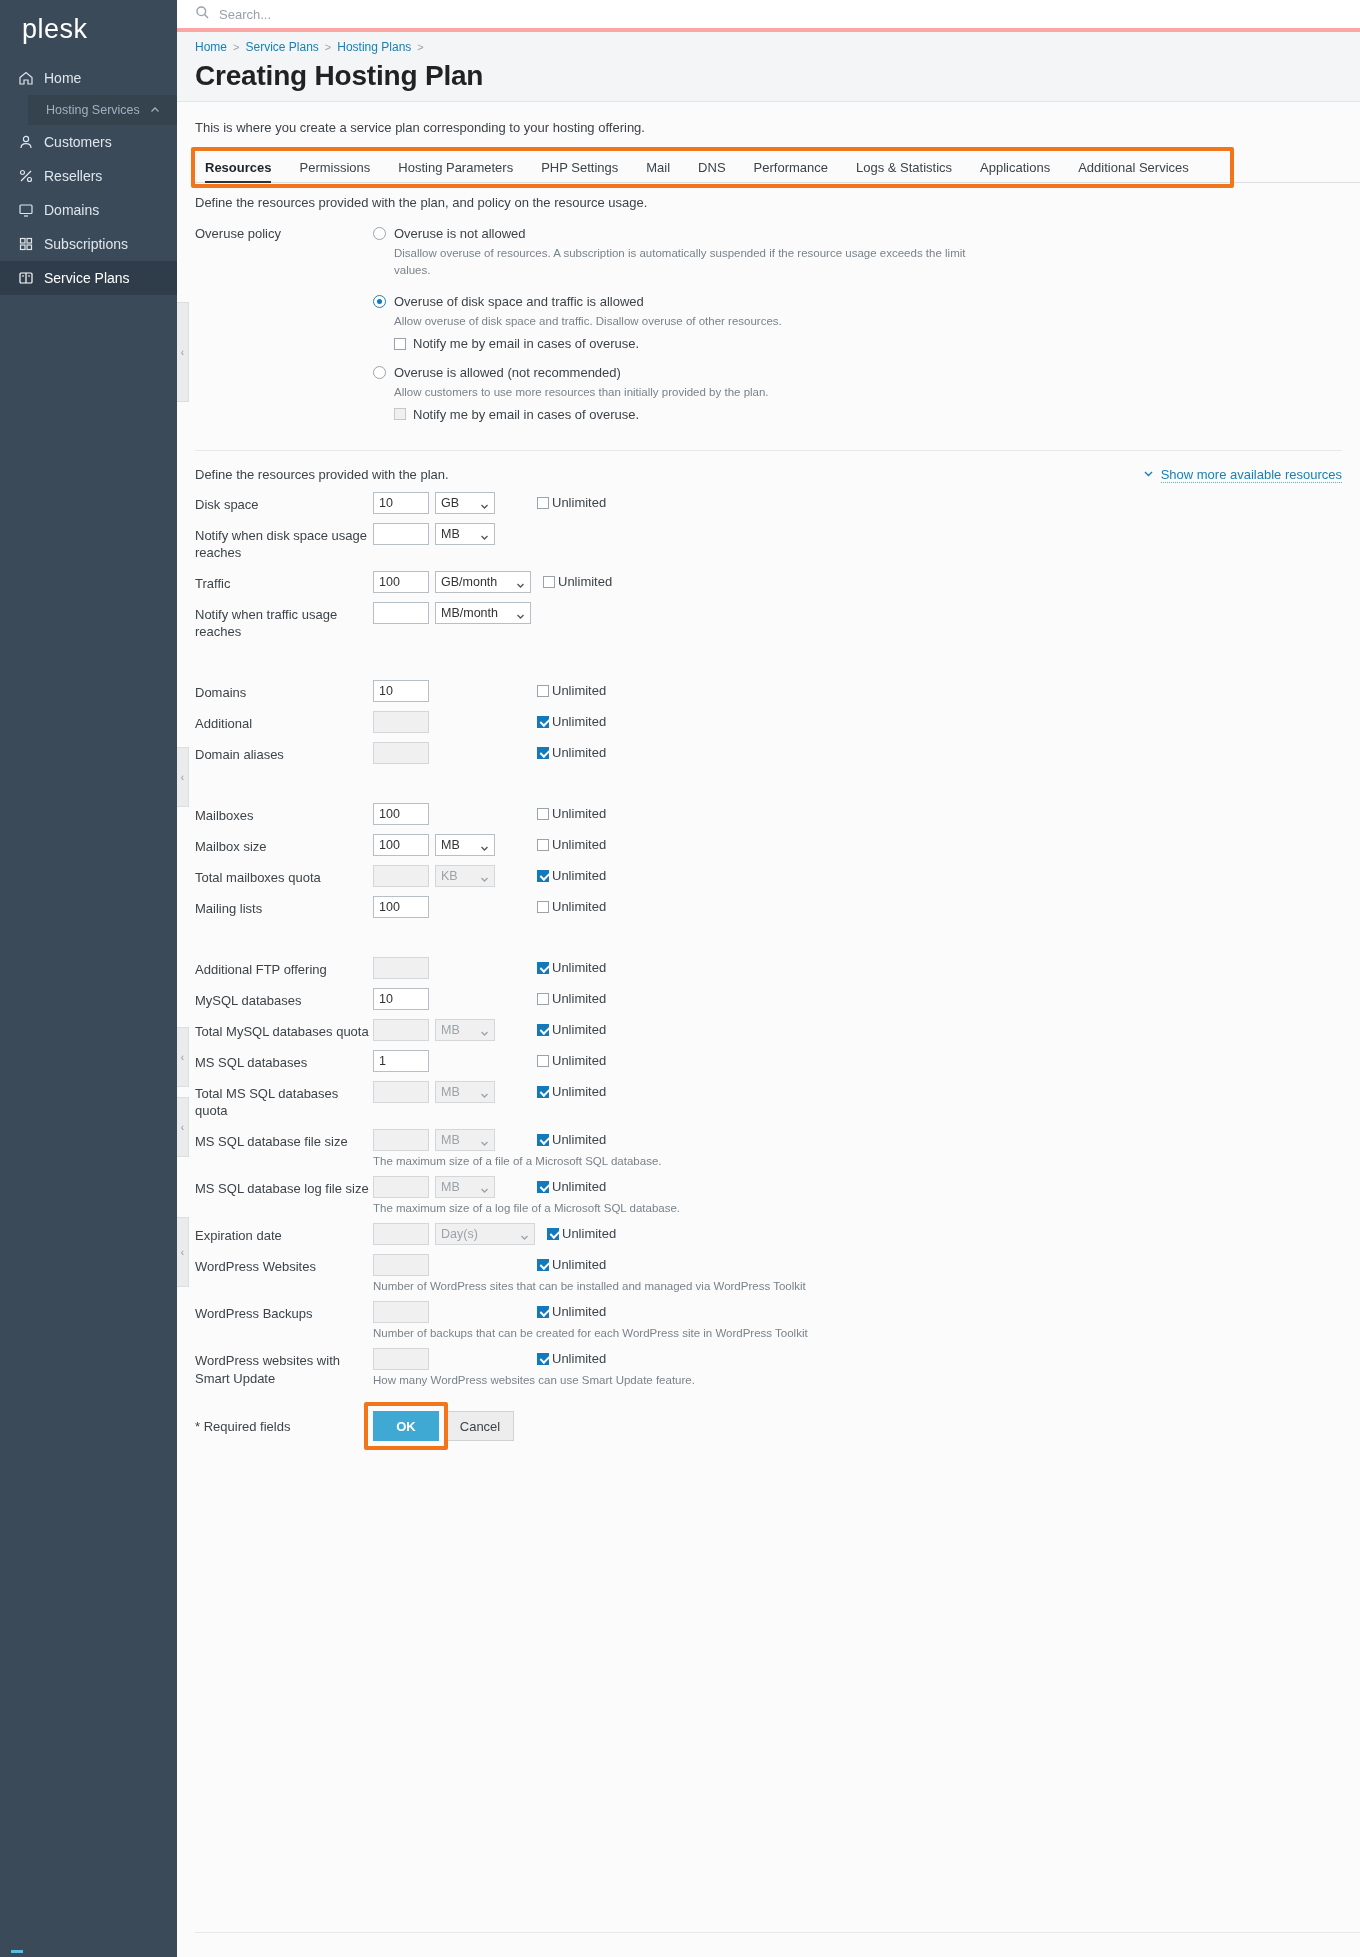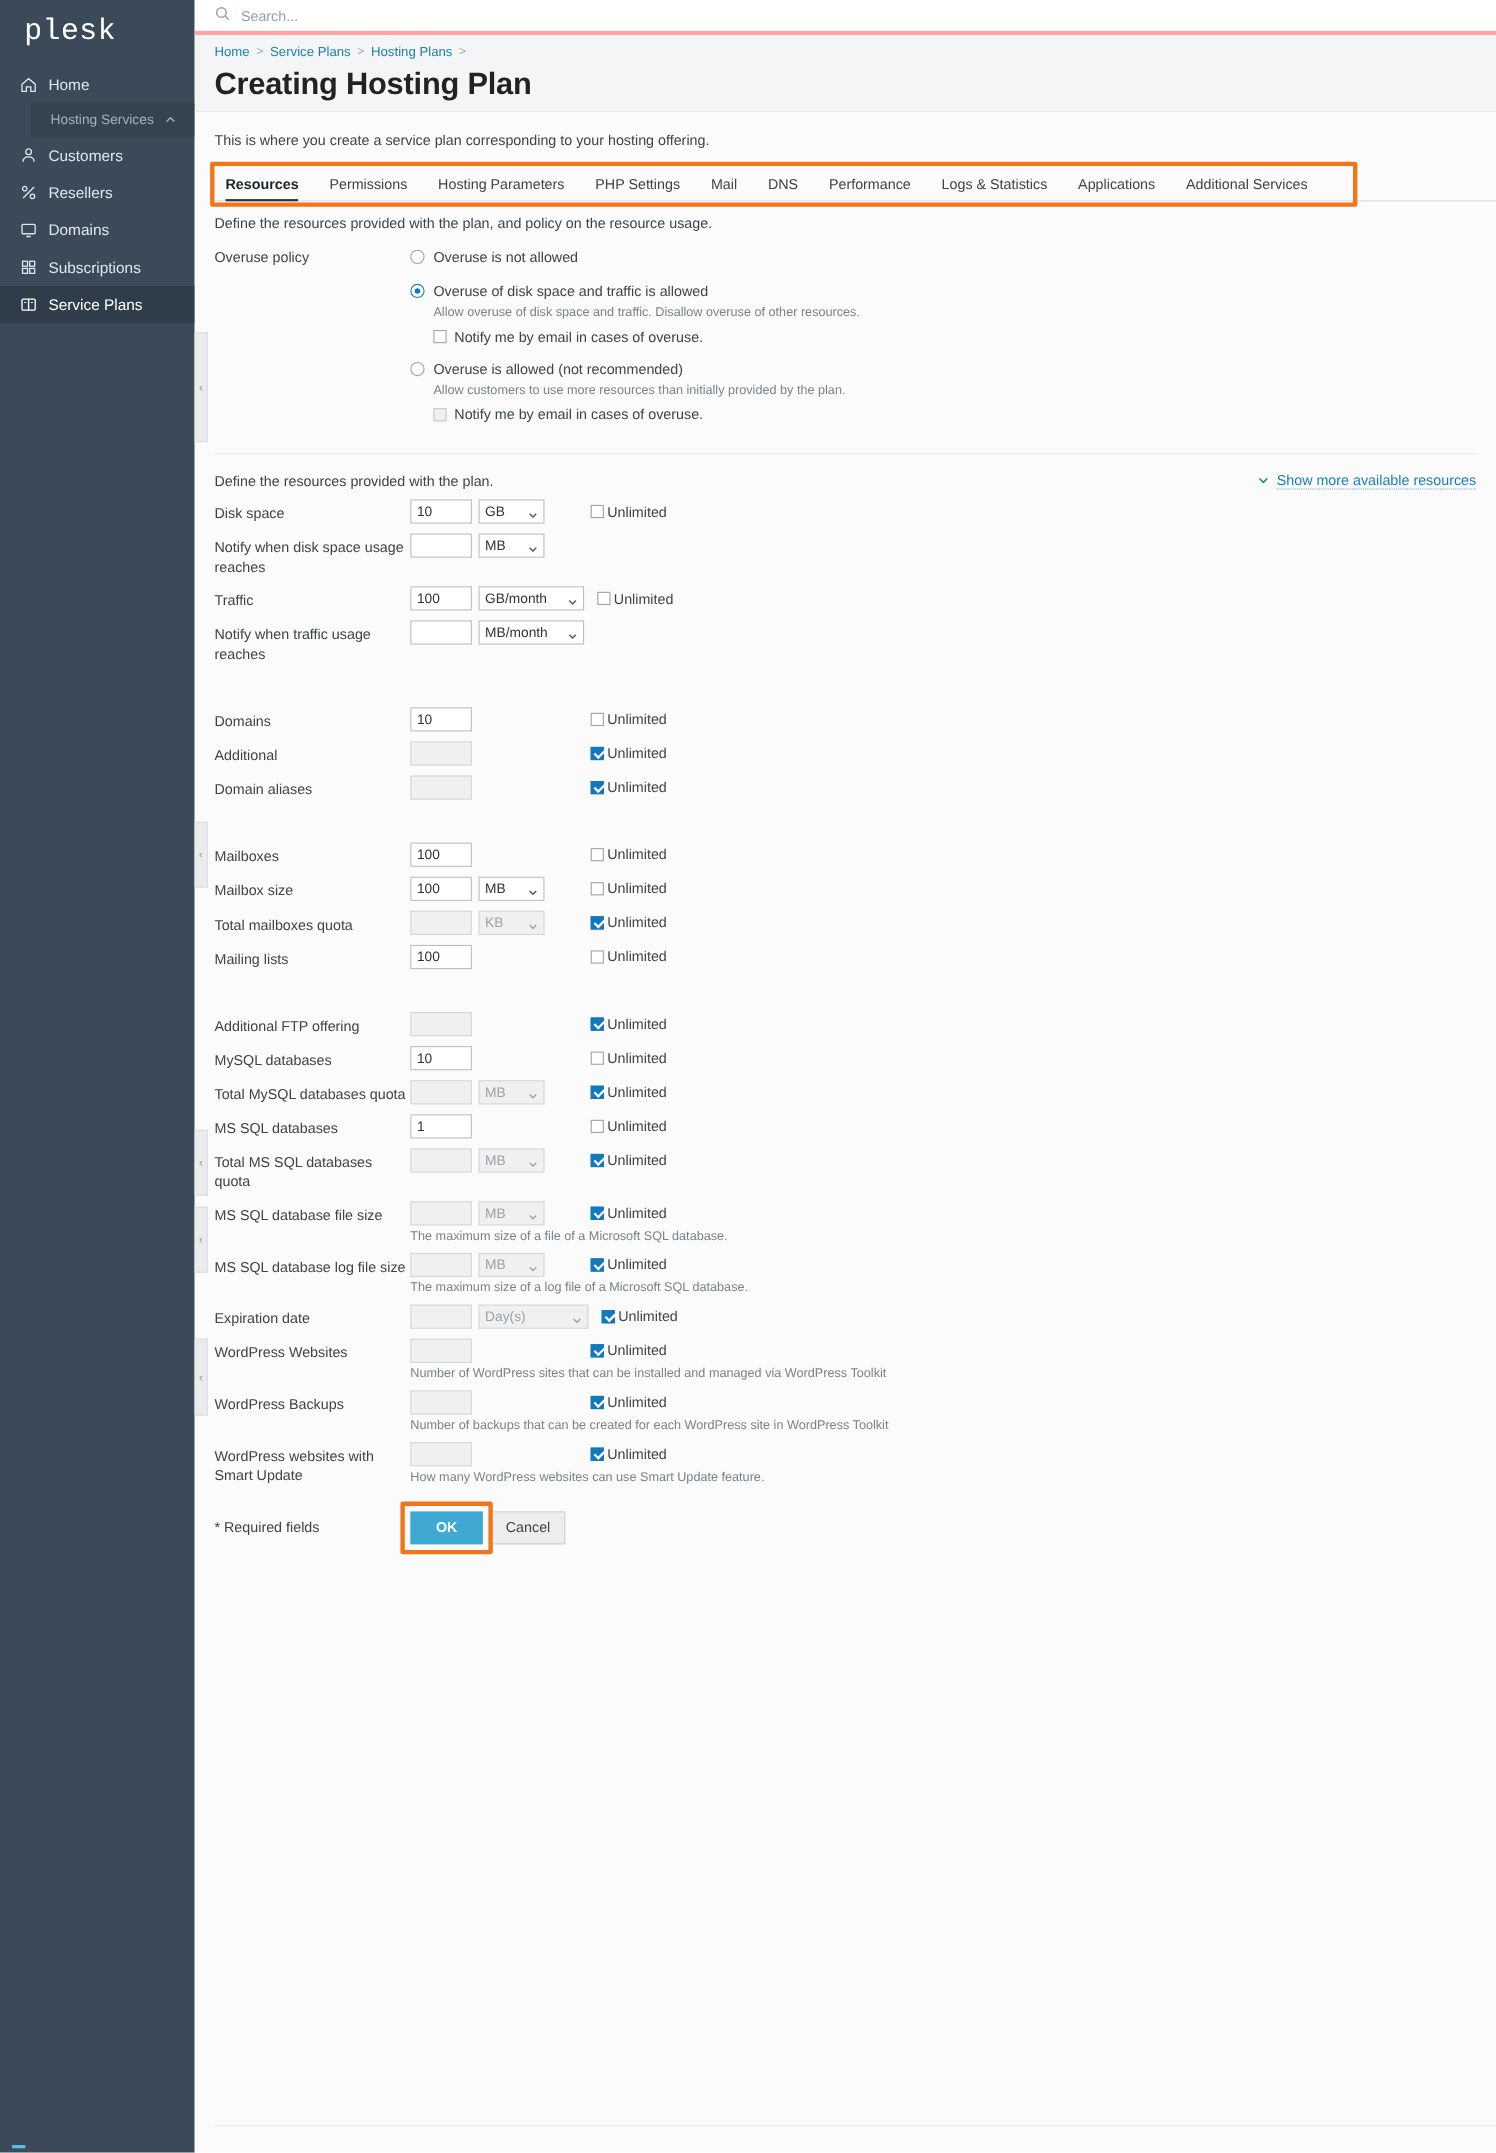--- a/index.html
+++ b/index.html
@@ -12,21 +12,21 @@
   }
 
   
   #sidebar {
     position:absolute; left:0; top:0; width:177px; height:1957px;
     background:#3b4a59; color:#c9d2da;
   }
   .logo { padding:14px 0 16px 22px; }
   .logo-text {
     font-size:27px; color:#fff; letter-spacing:.5px;
-    font-family:Liberation Mono, monospace; font-weight:400;
+    font-family:Liberation Sans, sans-serif; font-weight:400;
     position:relative; display:inline-block;
   }
   .logo-underscore {
     position:absolute; left:11px; bottom:4px; width:12px; height:3px; background:#5bbde4;
   }
   .nav-item {
     display:flex; align-items:center; gap:10px;
     padding:9px 0 9px 18px; font-size:14px; color:#dfe6ec;
   }
   .nav-item.active { background:#2f3d4a; color:#fff; }
@@ -325,20 +325,21 @@
   <div class="sect-note">Define the resources provided with the plan, and policy on the resource usage.</div>
 
   <div class="ov-row">
     <div class="ov-label">Overuse policy</div>
     <div class="ov-opts">
         <div class="opt">
           <div class="opt-main">
             <span class="radio"></span>
             <span>Overuse is not allowed</span>
           </div>
+          <div class="opt-desc">Disallow overuse of resources. A subscription is automatically suspended if the resource usage exceeds the limit values.</div>
           <div style="height: 14px;"></div>
         </div>
         <div class="opt">
           <div class="opt-main">
             <span class="radio on"></span>
             <span>Overuse of disk space and traffic is allowed</span>
           </div>
           <div class="opt-desc">Allow overuse of disk space and traffic. Disallow overuse of other resources.</div>
           <div class="opt-check">
             <span class="cb"></span>

